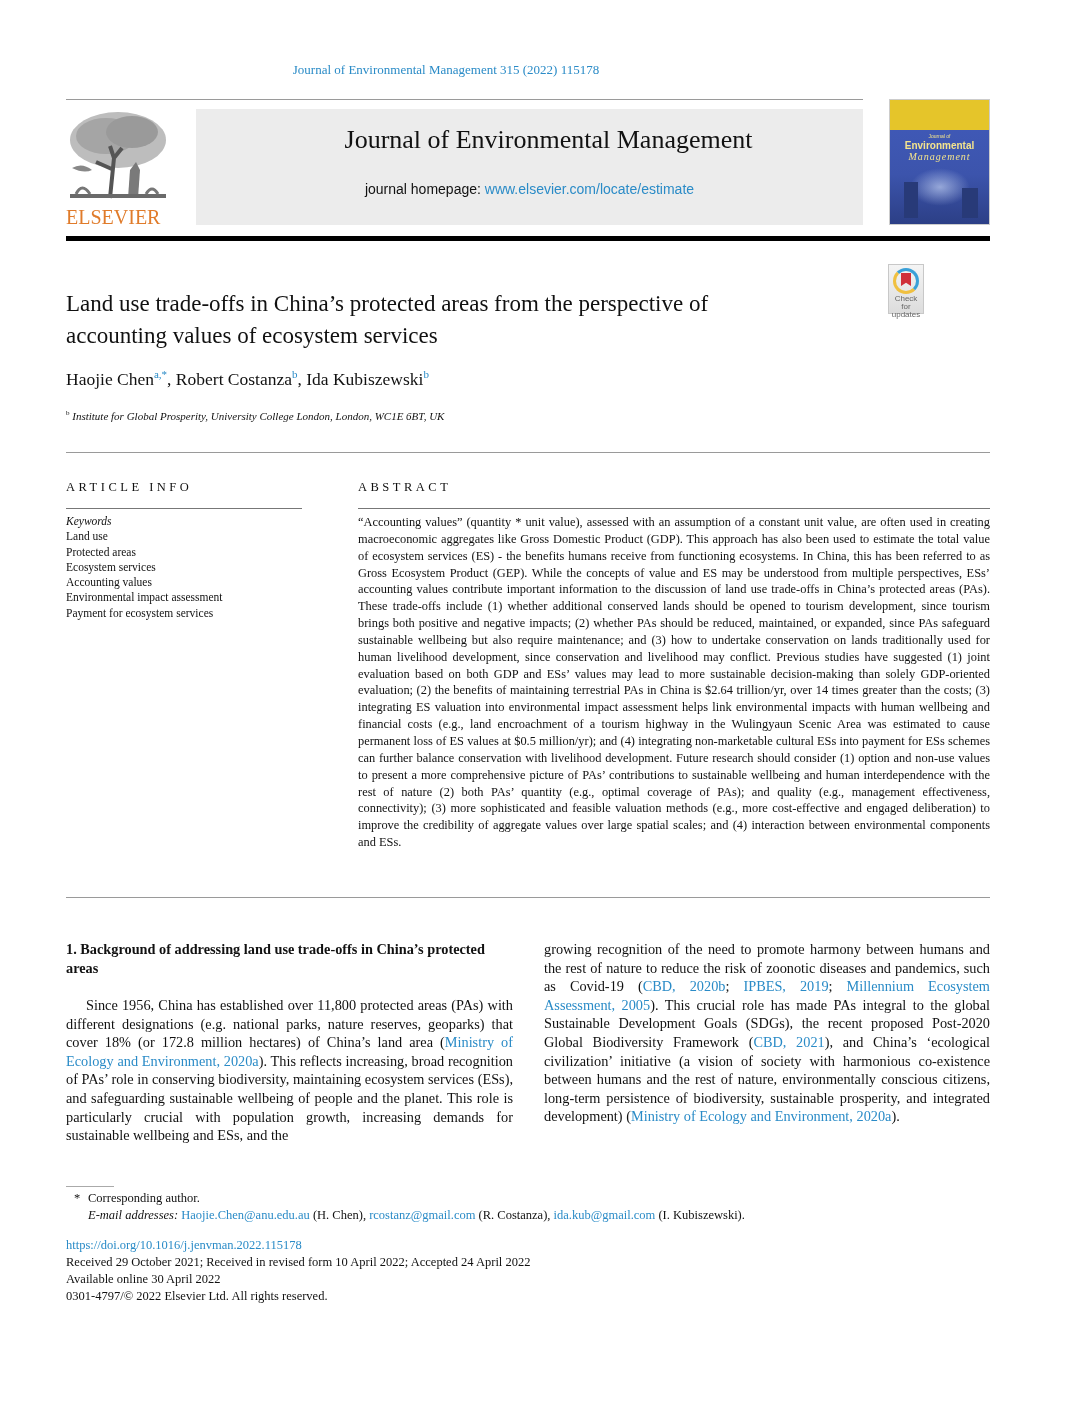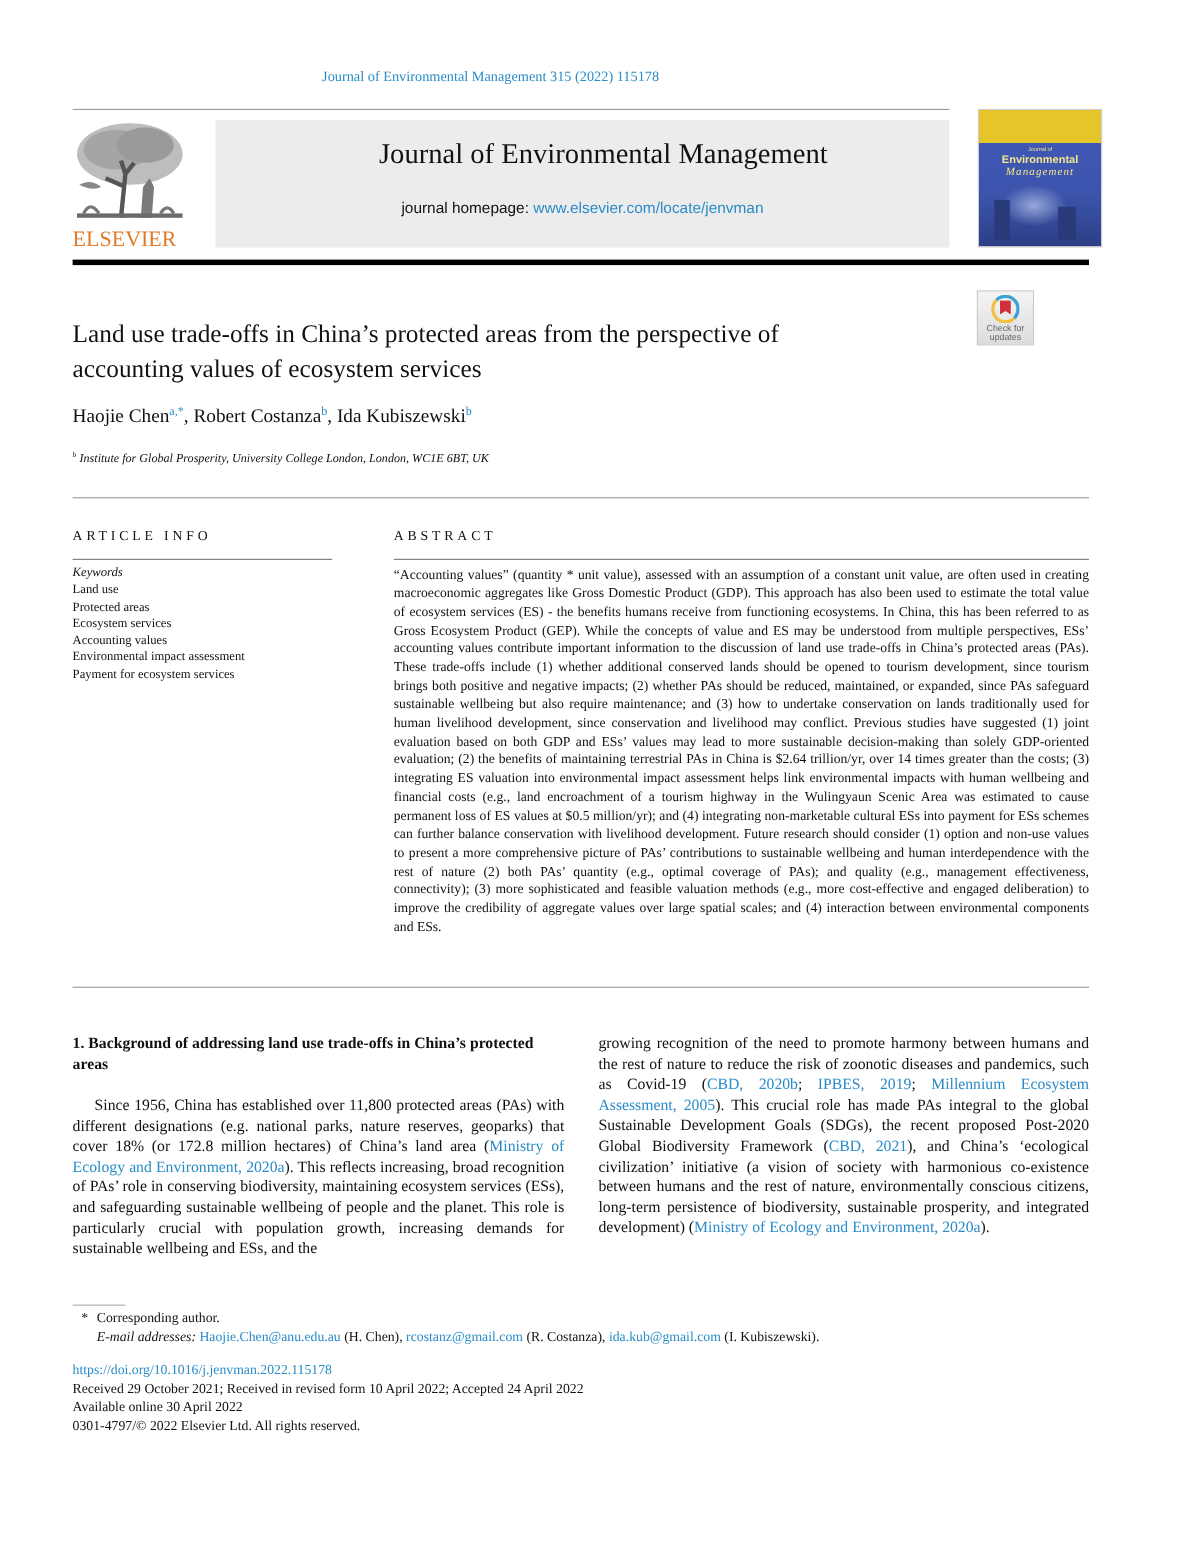--- a/index.html
+++ b/index.html
@@ -12,31 +12,31 @@
 
   .logo { top: 108px; left: 66px; width: 108px; height: 120px; }
   .logo .tree { width: 104px; height: 96px; }
   .logo .wordmark { font-family: "Liberation Serif", serif; color: #e07b2a; font-size: 20px; letter-spacing: 0px; margin-top: -2px; }
 
   .masthead { top: 109px; left: 196px; width: 667px; height: 116px; background: #ececec; text-align: center; }
   .masthead .contents { margin-top: 1px; font-size: 14px; font-family: "Liberation Sans Narrow", "Liberation Sans", sans-serif; }
   .masthead .jtitle { margin-top: 16px; font-size: 26px; font-family: "Liberation Serif", serif; padding-left: 38px; }
   .masthead .homepage { margin-top: 26px; font-size: 14px; font-family: "Liberation Sans", sans-serif; }
 
-  .cover { top: 99px; left: 889px; width: 113px; height: 126px; background: linear-gradient(180deg, #e5c52a 0, #e5c52a 24%, #3f58b5 24%, #3c54ac 60%, #2c3f86 100%); border: 1px solid #ccc; box-sizing: border-box; overflow: hidden; }
+  .cover { top: 99px; left: 889px; width: 101px; height: 126px; background: linear-gradient(180deg, #e5c52a 0, #e5c52a 24%, #3f58b5 24%, #3c54ac 60%, #2c3f86 100%); border: 1px solid #ccc; box-sizing: border-box; overflow: hidden; }
   .cover .c1 { position: absolute; top: 33px; left: 0; width: 100%; text-align: center; font-size: 5px; color: #f4e48d; font-family: "Liberation Sans", sans-serif; }
   .cover .c2 { position: absolute; top: 40px; left: 0; width: 100%; text-align: center; font-size: 10px; color: #f4e48d; font-family: "Liberation Sans", sans-serif; font-weight: bold; }
   .cover .c3 { position: absolute; top: 51px; left: 0; width: 100%; text-align: center; font-size: 10px; color: #f4e48d; font-style: italic; letter-spacing: 1px; }
   .cover .b1 { position: absolute; left: 14px; bottom: 6px; width: 14px; height: 36px; background: #283a78; }
   .cover .b2 { position: absolute; left: 72px; bottom: 6px; width: 16px; height: 30px; background: #283a78; }
   .cover .smoke { position: absolute; left: 20px; top: 68px; width: 60px; height: 38px; background: radial-gradient(ellipse at center, rgba(190,205,240,0.7) 0%, rgba(120,140,210,0) 70%); }
 
   .thick-rule { top: 236px; left: 66px; width: 924px; height: 5px; background: #000; }
 
-  .badge { top: 264px; left: 888px; width: 52px; height: 50px; background: linear-gradient(#f4f4f4,#dcdcdc); border: 1px solid #c8c8c8; box-sizing: border-box; text-align: center; font-family: "Liberation Sans", sans-serif; font-size: 8px; color: #666; line-height: 8px; }
+  .badge { top: 264px; left: 888px; width: 36px; height: 50px; background: linear-gradient(#f4f4f4,#dcdcdc); border: 1px solid #c8c8c8; box-sizing: border-box; text-align: center; font-family: "Liberation Sans", sans-serif; font-size: 8px; color: #666; line-height: 8px; }
   .badge .ring { width: 26px; height: 26px; margin: 3px auto 1px; border-radius: 50%; border: 3px solid #f0c040; border-top-color: #3aa0d8; border-right-color: #3aa0d8; box-sizing: border-box; position: relative; }
   .badge .ring::after { content: ""; position: absolute; left: 5px; top: 2px; width: 10px; height: 13px; background: #d0303a; clip-path: polygon(0 0,100% 0,100% 100%,50% 75%,0 100%); }
 
   .title { top: 288px; left: 66px; width: 800px; font-size: 23px; line-height: 32px; font-family: "Liberation Serif", serif; }
   .authors { top: 368px; left: 66px; font-size: 17.5px; }
   .authors sup { color: #2a8bc7; font-size: 11px; }
   .affil { top: 405px; left: 66px; font-size: 11px; font-style: italic; line-height: 16px; }
   .affil sup { font-style: normal; font-size: 7px; }
 
   .rule1 { top: 452px; left: 66px; width: 924px; height: 1px; background: #9a9a9a; }
@@ -82,21 +82,21 @@
     <path d="M6 60 q10 -6 20 2 q-8 4 -20 -2" fill="#888"></path>
     <rect x="4" y="86" width="96" height="4" fill="#6a6a6a"></rect>
     <path d="M10 86 q6 -12 14 0 M80 86 q6 -10 12 0" stroke="#777" stroke-width="3" fill="none"></path>
   </svg>
   <div class="wordmark">ELSEVIER</div>
 </div>
 
 <div class="abs masthead">
   <div class="jtitle">Journal of Environmental Management</div>
   <div class="homepage">
-    <span>journal homepage: </span><a class="link">www.elsevier.com/locate/jenvman</a>
+    <span>journal homepage: </span><a class="link">www.elsevier.com/locate/estimate</a>
   </div>
 </div>
 
 <div class="abs cover">
   <div class="c1">Journal of</div>
   <div class="c2">Environmental</div>
   <div class="c3">Management</div>
   <div class="smoke"></div>
   <div class="b1"></div>
   <div class="b2"></div>

